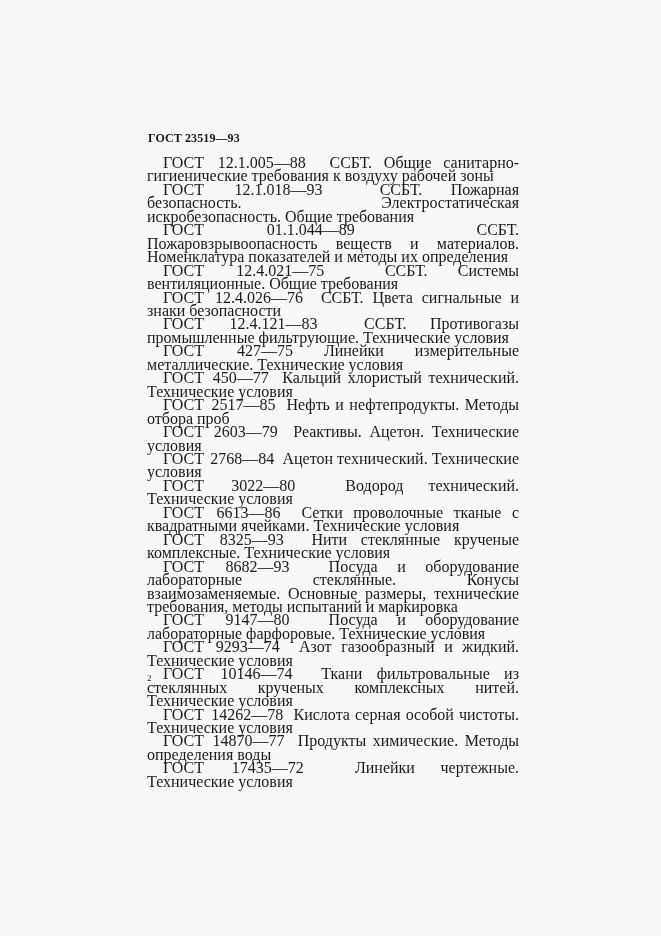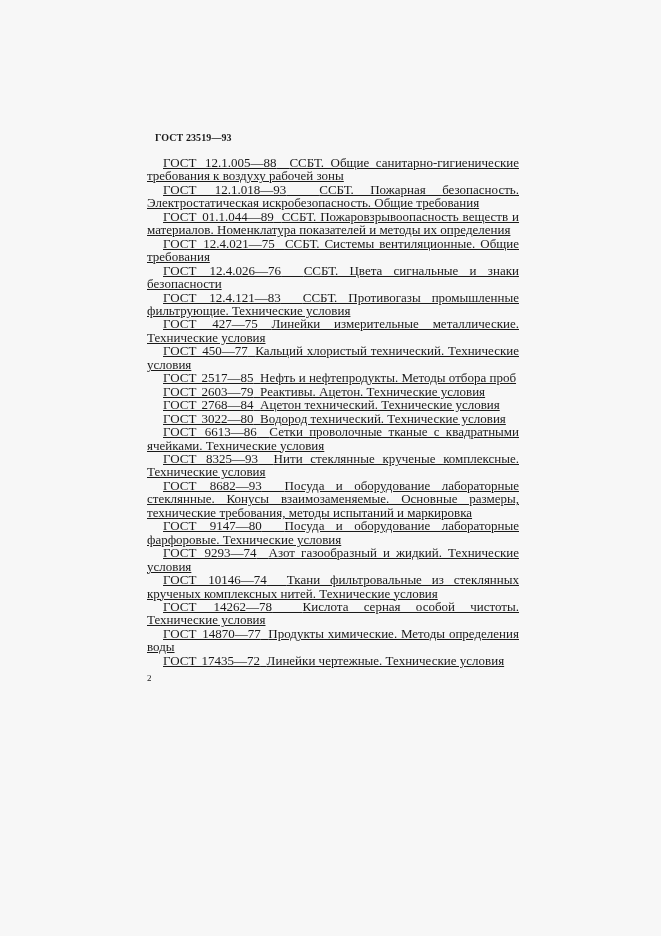--- a/index.html
+++ b/index.html
@@ -17,29 +17,28 @@
     }
     .page {
       position: absolute;
       left: 147px;
       top: 132px;
       width: 372px;
     }
     .doc-header {
       font-family: "Liberation Serif", serif;
       font-weight: bold;
-      font-size: 10px;
+      font-size: 12px;
       letter-spacing: 0.1px;
-      margin: 0 0 12px 8px;
+      margin: 0 0 12px 1px;
       line-height: 12px;
     }
     .refs {
-      font-size: 13px;
+      font-size: 16px;
       line-height: 13.45px;
-      text-decoration: underline;
     }
     .ref {
       text-align: justify;
       text-indent: 16px;
       margin: 0;
       hyphens: manual;
     }
     .ref .code {
       word-spacing: 2px;
     }

